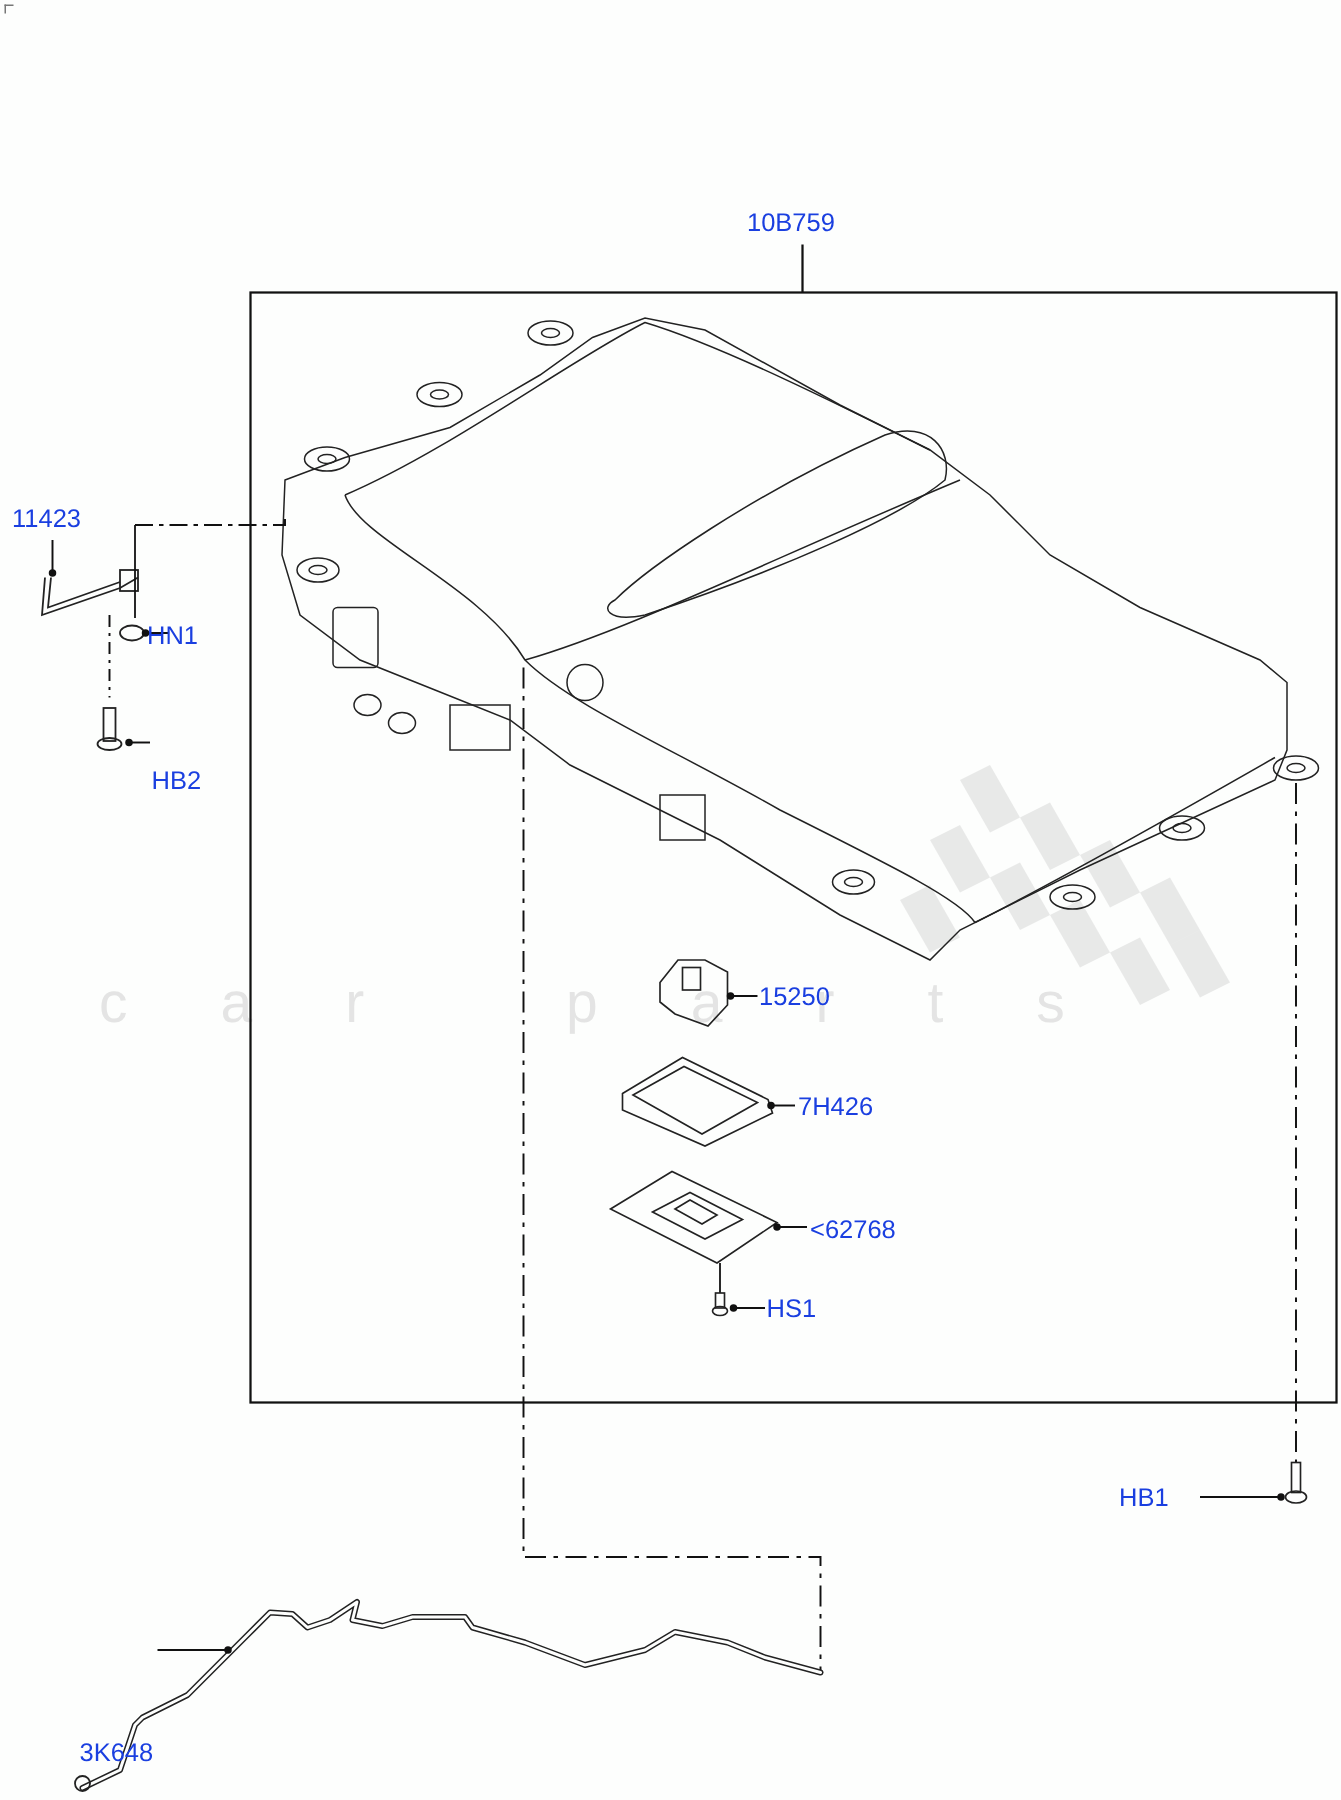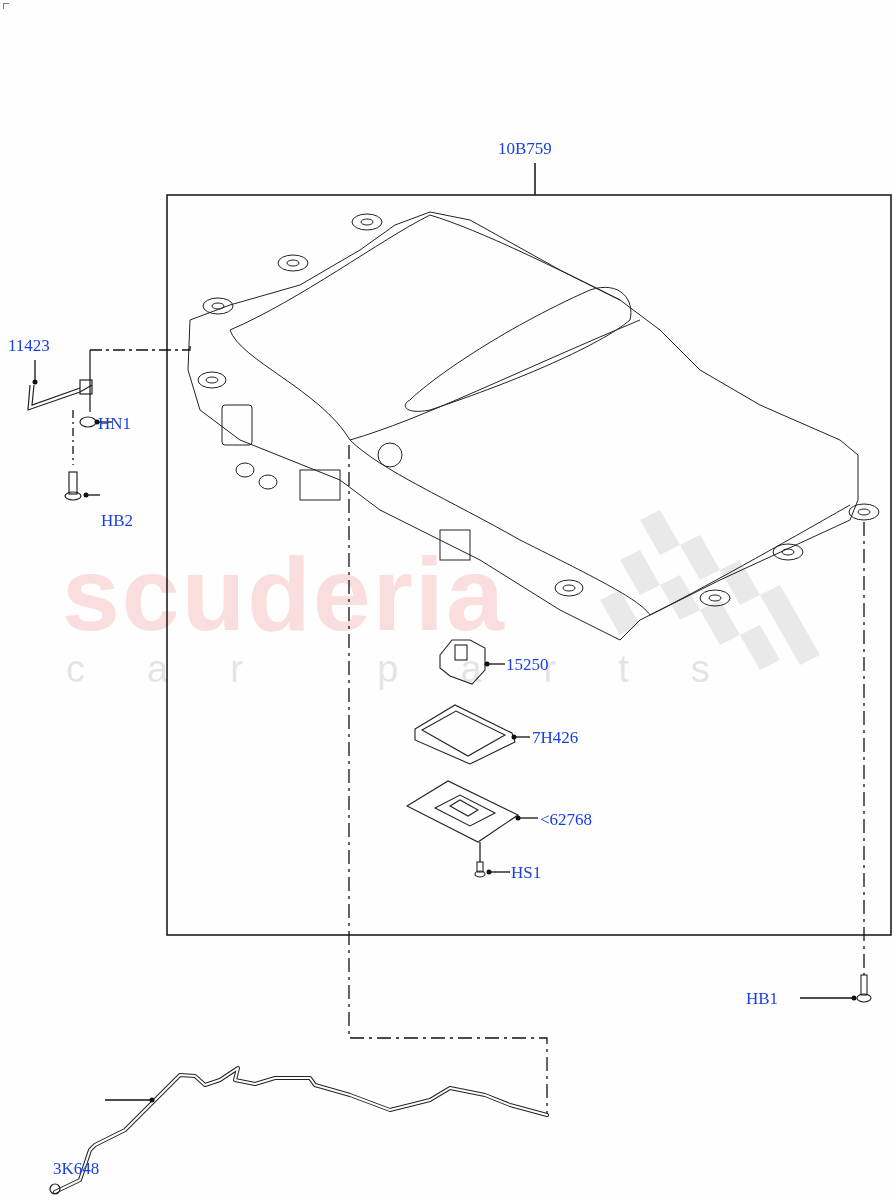--- a/index.html
+++ b/index.html
@@ -1,31 +1,30 @@
 <!DOCTYPE html>
 <html><head>
 <meta charset="utf-8">
 <style>
   html, body { margin: 0; padding: 0; background: #fdfefd; }
   body { width: 894px; height: 1200px; position: relative; overflow: hidden;
          font-family: "Liberation Sans", sans-serif; }
   #stage { position: absolute; left: 0; top: 0; width: 894px; height: 1200px; }
-  .callout { position: absolute; color: #1a3fe0; font-size: 17px; line-height: 1; white-space: nowrap; cursor: pointer; font-family: Liberation Serif, serif; }
+  .callout { position: absolute; color: #1a3fe0; font-size: 17px; line-height: 1; white-space: nowrap; cursor: pointer; }
   .wm { position: absolute; pointer-events: none; user-select: none; }
   .wm-main { left: 62px; top: 535px; font-size: 104px; font-weight: bold; color: rgba(240,140,140,0.28); letter-spacing: 2px; }
   .wm-sub { left: 66px; top: 648px; font-size: 38px; font-weight: normal; color: rgba(180,180,180,0.35); letter-spacing: 62px; }
   .corner { position: absolute; left: 3px; top: 3px; width: 5px; height: 5px; border-left: 1px solid #777; border-top: 1px solid #777; }
 </style>
 </head>
 <body>
 
 <div id="stage">
   <div class="corner"></div>
 
-  <div class="wm wm-main">scuderia</div>
   <div class="wm wm-sub">car parts</div>
 
   <svg width="894" height="1200" viewBox="0 0 894 1200" style="position:absolute;left:0;top:0">
 
     <g fill="rgba(170,170,170,0.25)">
       <polygon points="640,520 660,510 680,545 660,555"></polygon>
       <polygon points="680,545 700,535 720,570 700,580"></polygon>
       <polygon points="720,570 740,560 760,595 740,605"></polygon>
       <polygon points="760,595 780,585 800,620 780,630"></polygon>
       <polygon points="620,560 640,550 660,585 640,595"></polygon>

